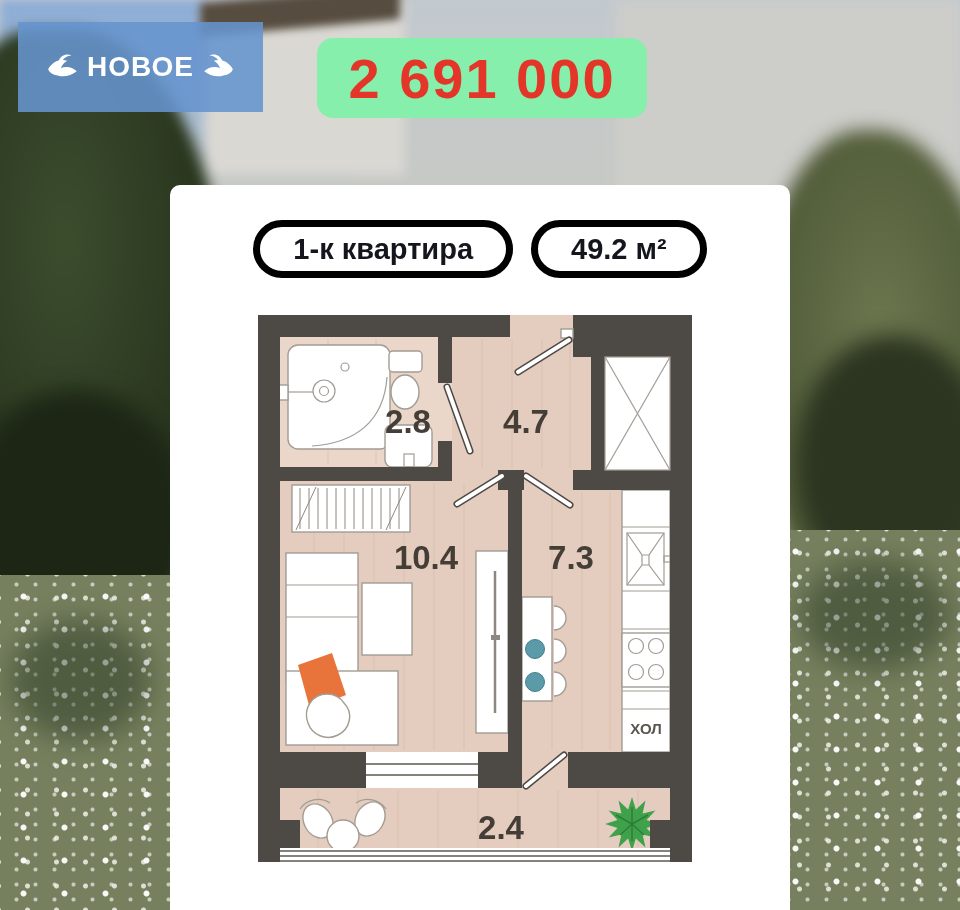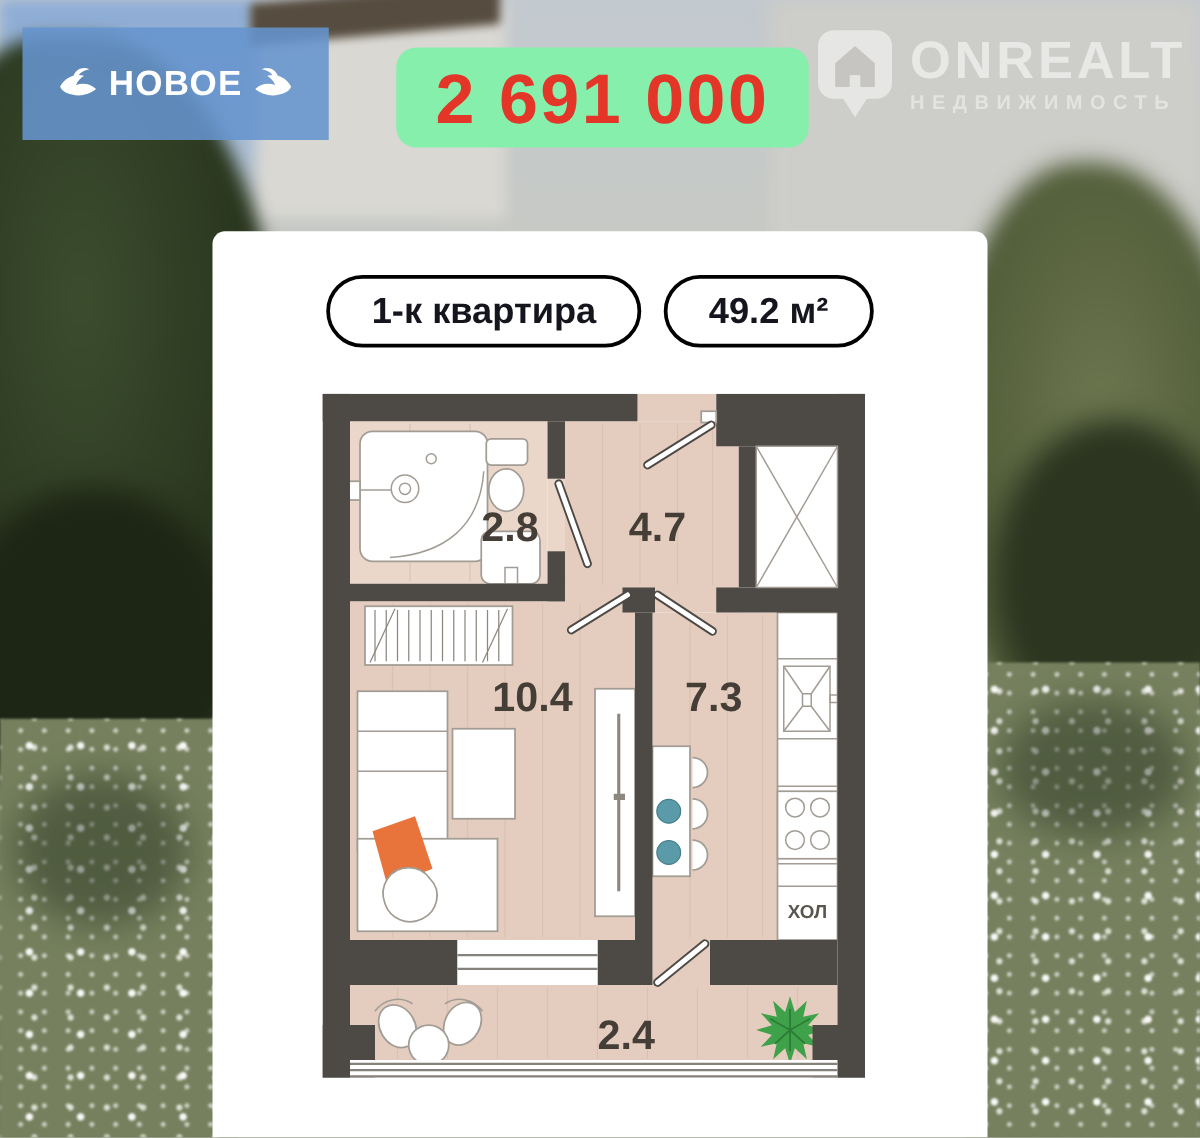--- a/index.html
+++ b/index.html
@@ -36,21 +36,21 @@
   .badge-price{position:absolute;left:317px;top:38px;width:330px;height:80px;background:#86efac;border-radius:16px;display:flex;align-items:center;justify-content:center;}
   .badge-price .v{color:#e43529;font-size:56px;font-weight:700;letter-spacing:2px;}
   
   .watermark{position:absolute;left:652px;top:22px;display:flex;align-items:center;gap:12px;}
   .wm-pin{width:64px;height:74px;}
   .wm-brand{font-size:42px;font-weight:800;letter-spacing:3px;color:rgba(255,255,255,.55);line-height:1;}
   .wm-sub{font-size:16px;font-weight:700;letter-spacing:6px;color:rgba(255,255,255,.45);margin-top:5px;}
   
   .card{position:absolute;left:170px;top:185px;width:620px;height:725px;background:#ffffff;border-radius:10px 10px 0 0;}
   .pills{display:flex;justify-content:center;gap:18px;padding-top:35px;}
-  .pill{border:3px solid #000000;border-radius:40px;height:58px;display:flex;align-items:center;padding:0 33px;}
+  .pill{border:7px solid #000000;border-radius:40px;height:58px;display:flex;align-items:center;padding:0 33px;}
   .pill span{font-size:29px;font-weight:700;color:#15151e;}
   .plan{display:block;margin:37px 0 0 88px;}
   
   .wall{fill:#4d4945;}
   .floor{fill:#e4cdbf;}
   .floor-b{fill:#ead7ca;}
   .fw{fill:#fff;stroke:#a29c94;stroke-width:1.4;}
   .ln{stroke:#a29c94;stroke-width:1.2;fill:none;}
   .plank{stroke:#d7bcab;stroke-width:1;opacity:.7;}
   .hatch{stroke:#8d8780;stroke-width:1;}
@@ -90,31 +90,20 @@
         <path d="M2,14 C6,7 13,4 20,6 C17,8 15,10 14,13 C19,11 25,12 29,16 C24,20 17,22 11,20 C6,19 3,17 2,14 Z" fill="#fff"></path>
         <path d="M12,6 C14,1 19,-1 24,1 C20,2 17,3 15,7 Z" fill="#fff"></path>
       </svg>
     </div>
   </div>
 
   <div class="badge-price">
     <span class="v">2 691 000</span>
   </div>
 
-  <div class="watermark">
-    <svg class="wm-pin" viewBox="0 0 60 70">
-      <path d="M30,68 L21,54 H14 A12,12 0 0 1 2,42 V14 A12,12 0 0 1 14,2 H46 A12,12 0 0 1 58,14 V42 A12,12 0 0 1 46,54 H39 Z" fill="rgba(255,255,255,0.5)"></path>
-      <path d="M30,14 L45,27 V45 H15 V27 Z" fill="#c6c5c1"></path>
-      <rect x="26" y="36" width="8" height="9" fill="rgba(255,255,255,0.55)"></rect>
-    </svg>
-    <div>
-      <div class="wm-brand">ONREALT</div>
-      <div class="wm-sub">НЕДВИЖИМОСТЬ</div>
-    </div>
-  </div>
 
   <div class="card">
     <div class="pills">
       <div class="pill">
         <span>1-к квартира</span>
       </div>
       <div class="pill">
         <span>49.2 м²</span>
       </div>
     </div>

